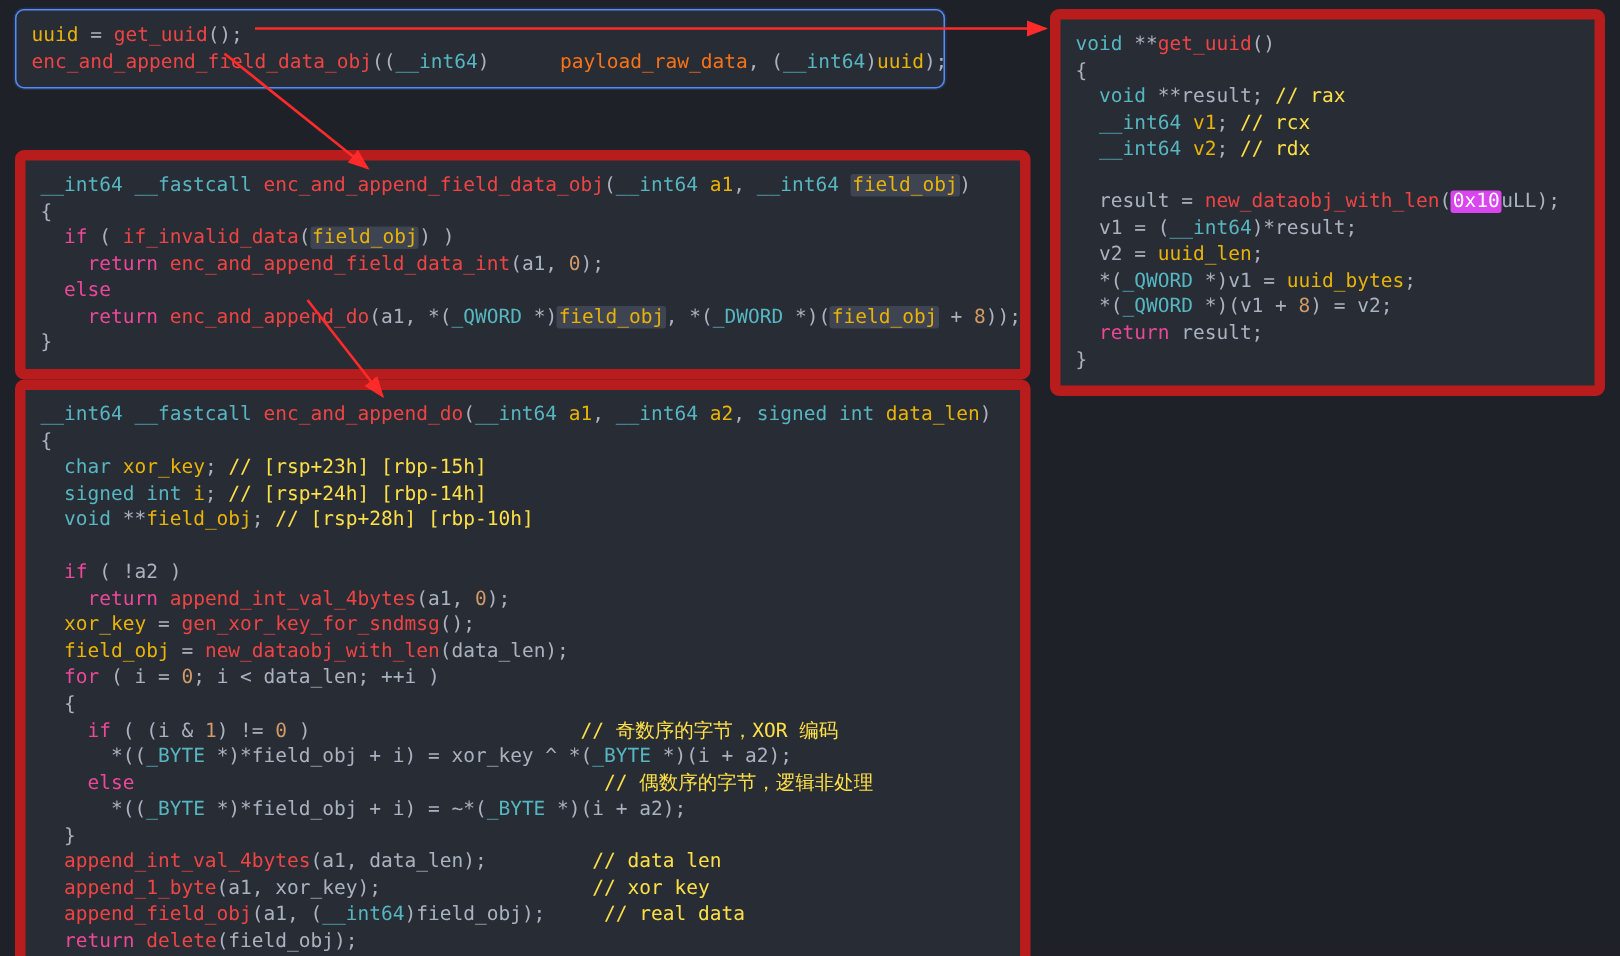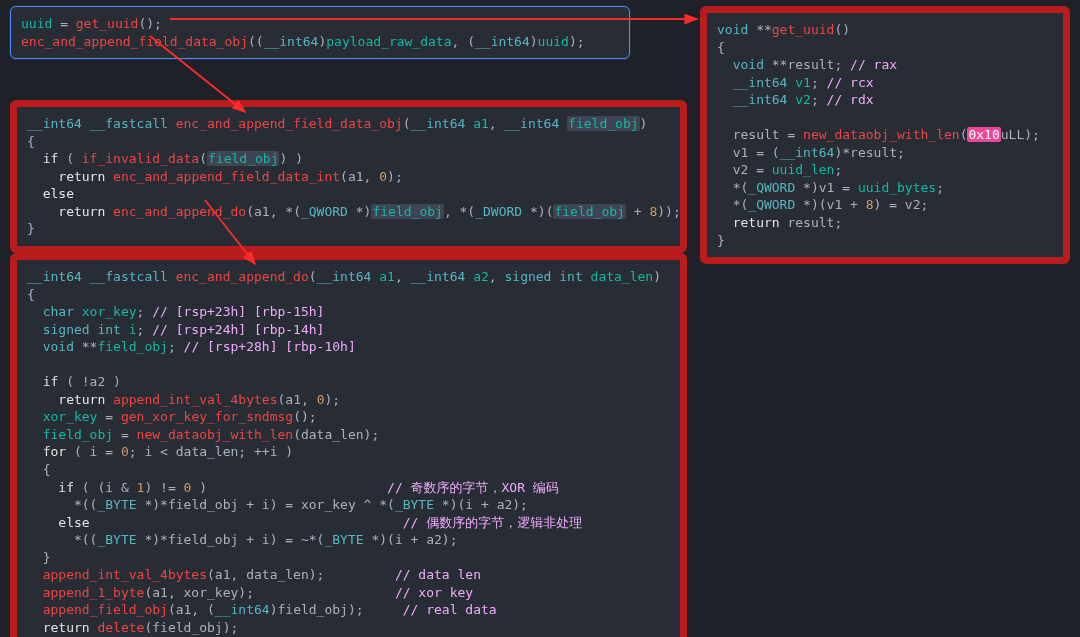--- a/index.html
+++ b/index.html
@@ -21,29 +21,29 @@
     padding: 8px 10px;
     box-sizing: border-box;
     white-space: pre;
     line-height: 1.35;
   }
   .panel.highlight-border {
     border: 1px solid #528bff;
     box-shadow: 0 0 0 1px rgba(82,139,255,0.15);
   }
   .t-type   { color: #56b6c2; }
-  .t-kw     { color: #e5e5e5; }
+  .t-kw     { color: #ec4899; }
   .t-func   { color: #ef4444; }
-  .t-var    { color: #14b8a6; }
-  .t-hl-var { color: #14b8a6; }
+  .t-var    { color: #eab308; }
+  .t-hl-var { color: #f97316; margin-left: 47px; }
   .t-num    { color: #d19a66; }
-  .t-comment{ color: #f0abfc; }
+  .t-comment{ color: #fde047; }
   .t-punct  { color: #abb2bf; }
   .hl-box   { background:#3e4451; border-radius:2px; padding:0 1px; }
-  .sel-box  { background:#ec4899; color:#ffffff; border-radius:2px; padding:0 1px;}
+  .sel-box  { background:#d946ef; color:#ffffff; border-radius:2px; padding:0 1px;}
   svg.arrows {
     position: absolute;
     left: 0; top: 0;
     width: 1080px; height: 637px;
     pointer-events: none;
     z-index: 10;
   }
 </style>
 </head>
 <body>

